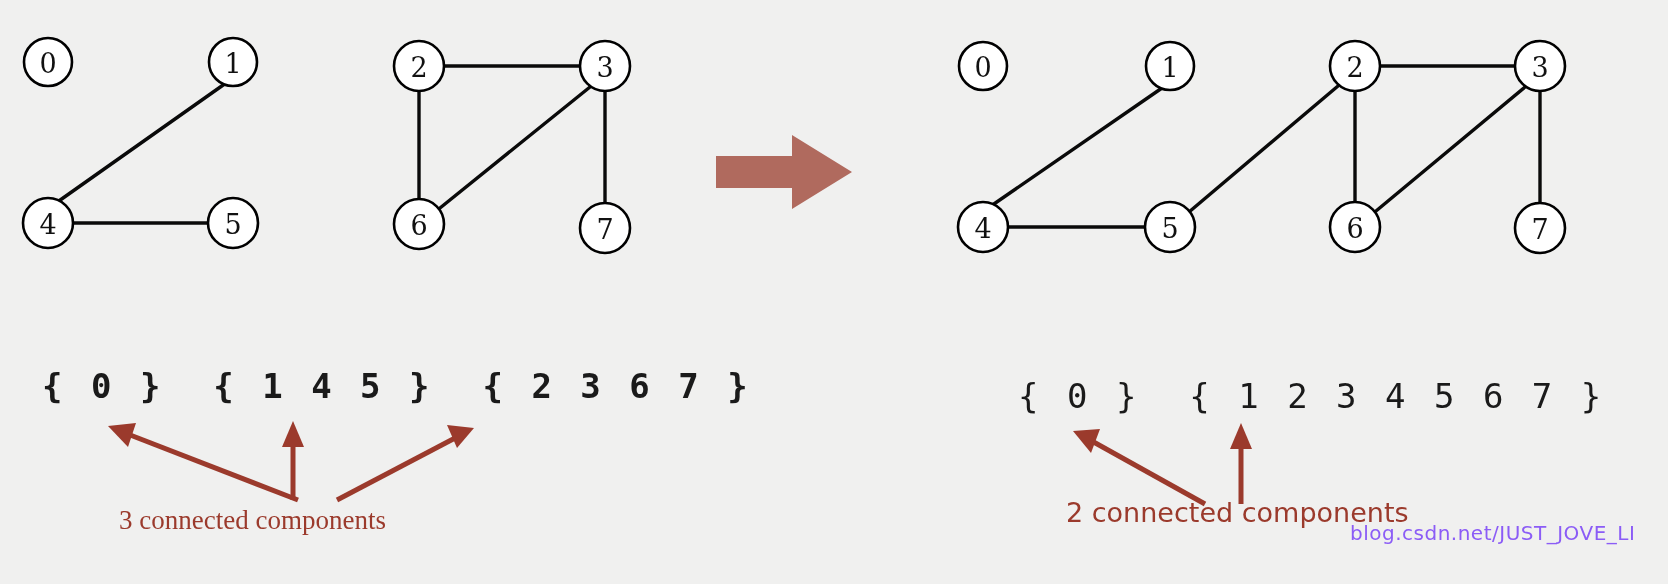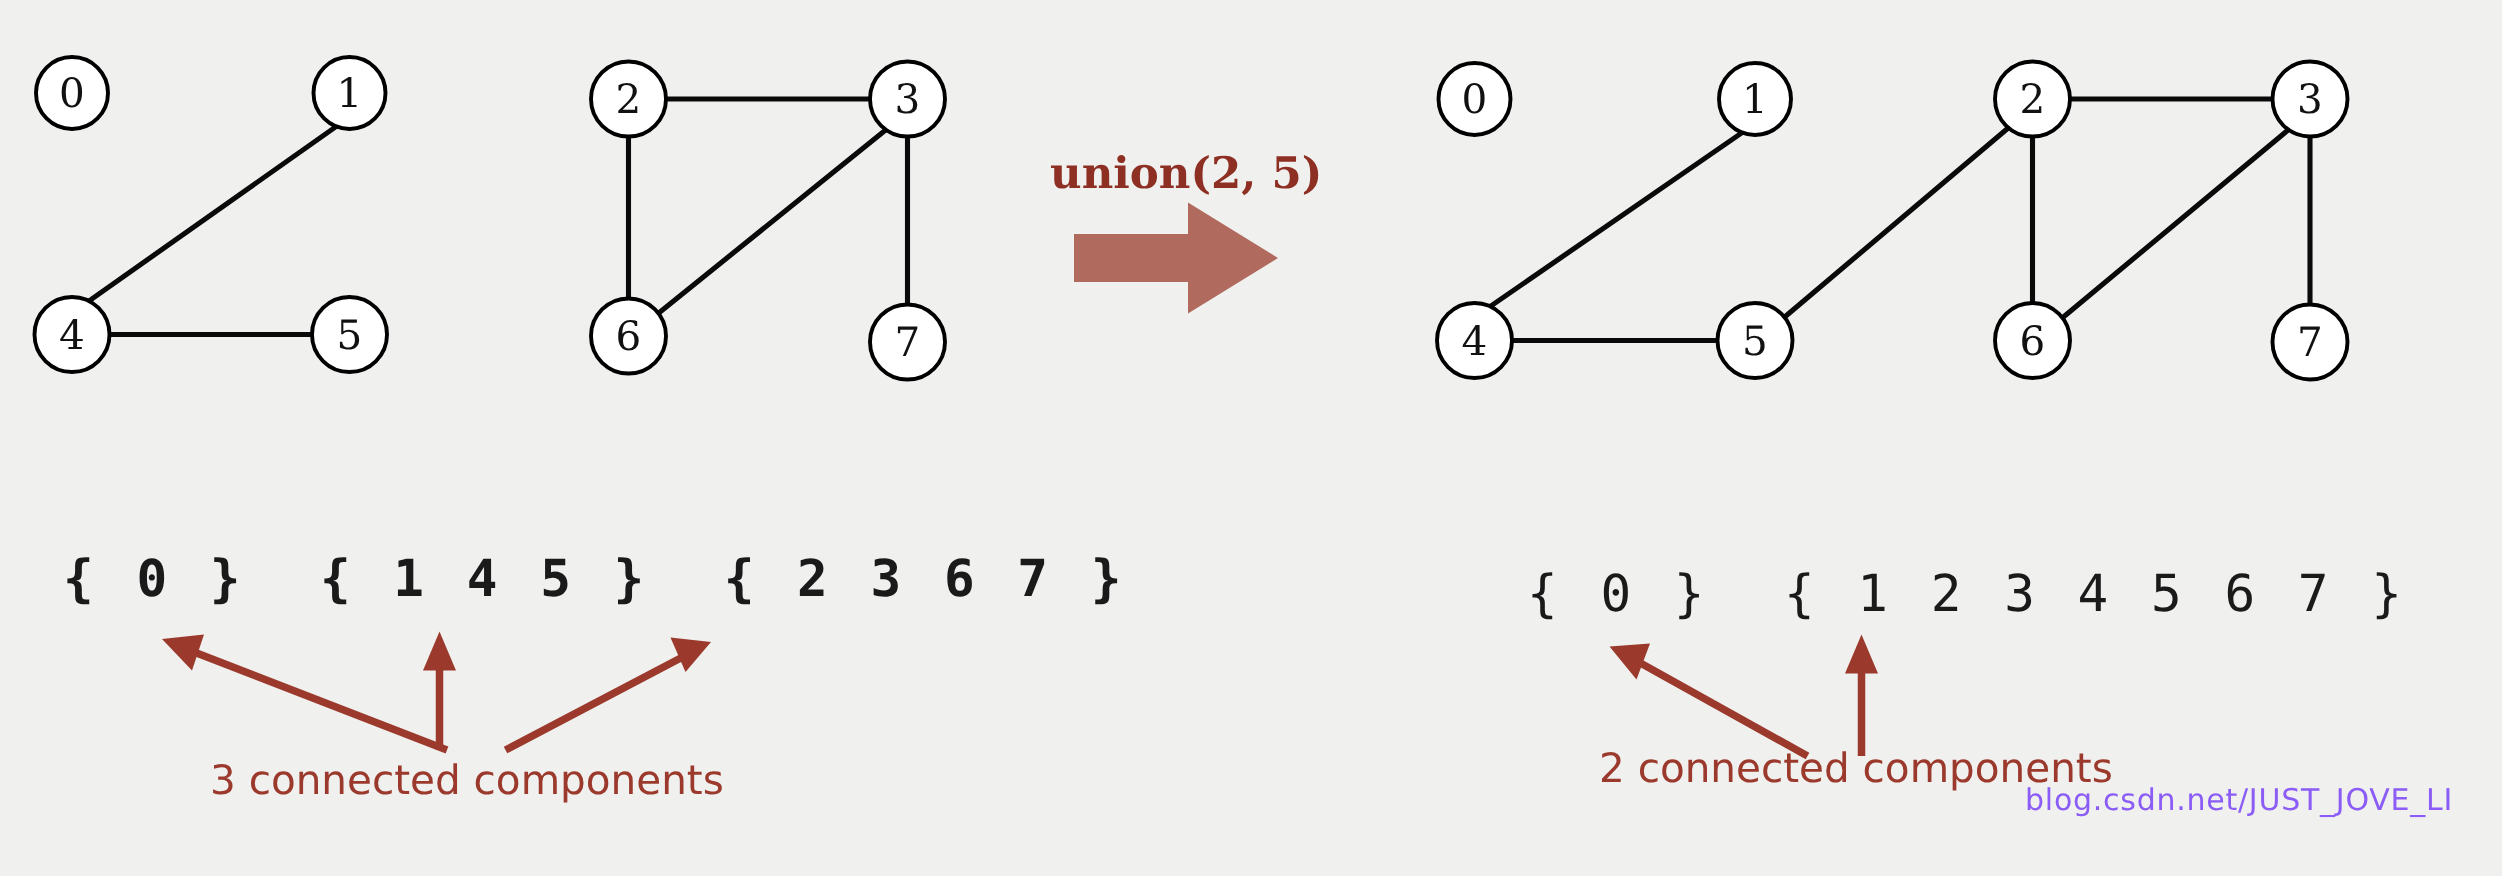--- a/index.html
+++ b/index.html
@@ -198,25 +198,24 @@
 
     <g>
       <line class="ann-arrow" x1="1205" y1="504" x2="1090" y2="440"></line>
       <polygon class="ann-head" points="1073,431 1100,429 1091,453"></polygon>
 
       <line class="ann-arrow" x1="1241" y1="504" x2="1241" y2="442"></line>
       <polygon class="ann-head" points="1241,423 1252,449 1230,449"></polygon>
     </g>
   </svg>
 
-  <div class="op-text" style="left:700px; top:98px;">union(2, 5)</div>
 
   <div class="set-text" style="left:42px; top:366px;font-weight:bold;">{ 0 }  { 1 4 5 }  { 2 3 6 7 }</div>
 
   <div class="set-text" style="left:1018px; top:376px;">{ 0 }  { 1 2 3 4 5 6 7 }</div>
 
-  <div class="cc-label" style="left:140px; top:505px;">3 connected components</div>
+  <div class="cc-label" style="left:119px; top:505px;font-family:Liberation Serif, serif;">3 connected components</div>
 
   <div class="cc-label" style="left:1066px; top:497px;">2 connected components</div>
 
   <div class="watermark" style="left:1350px; top:521px;">blog.csdn.net/JUST_JOVE_LI</div>
 
 </div>
 
 </body></html>

